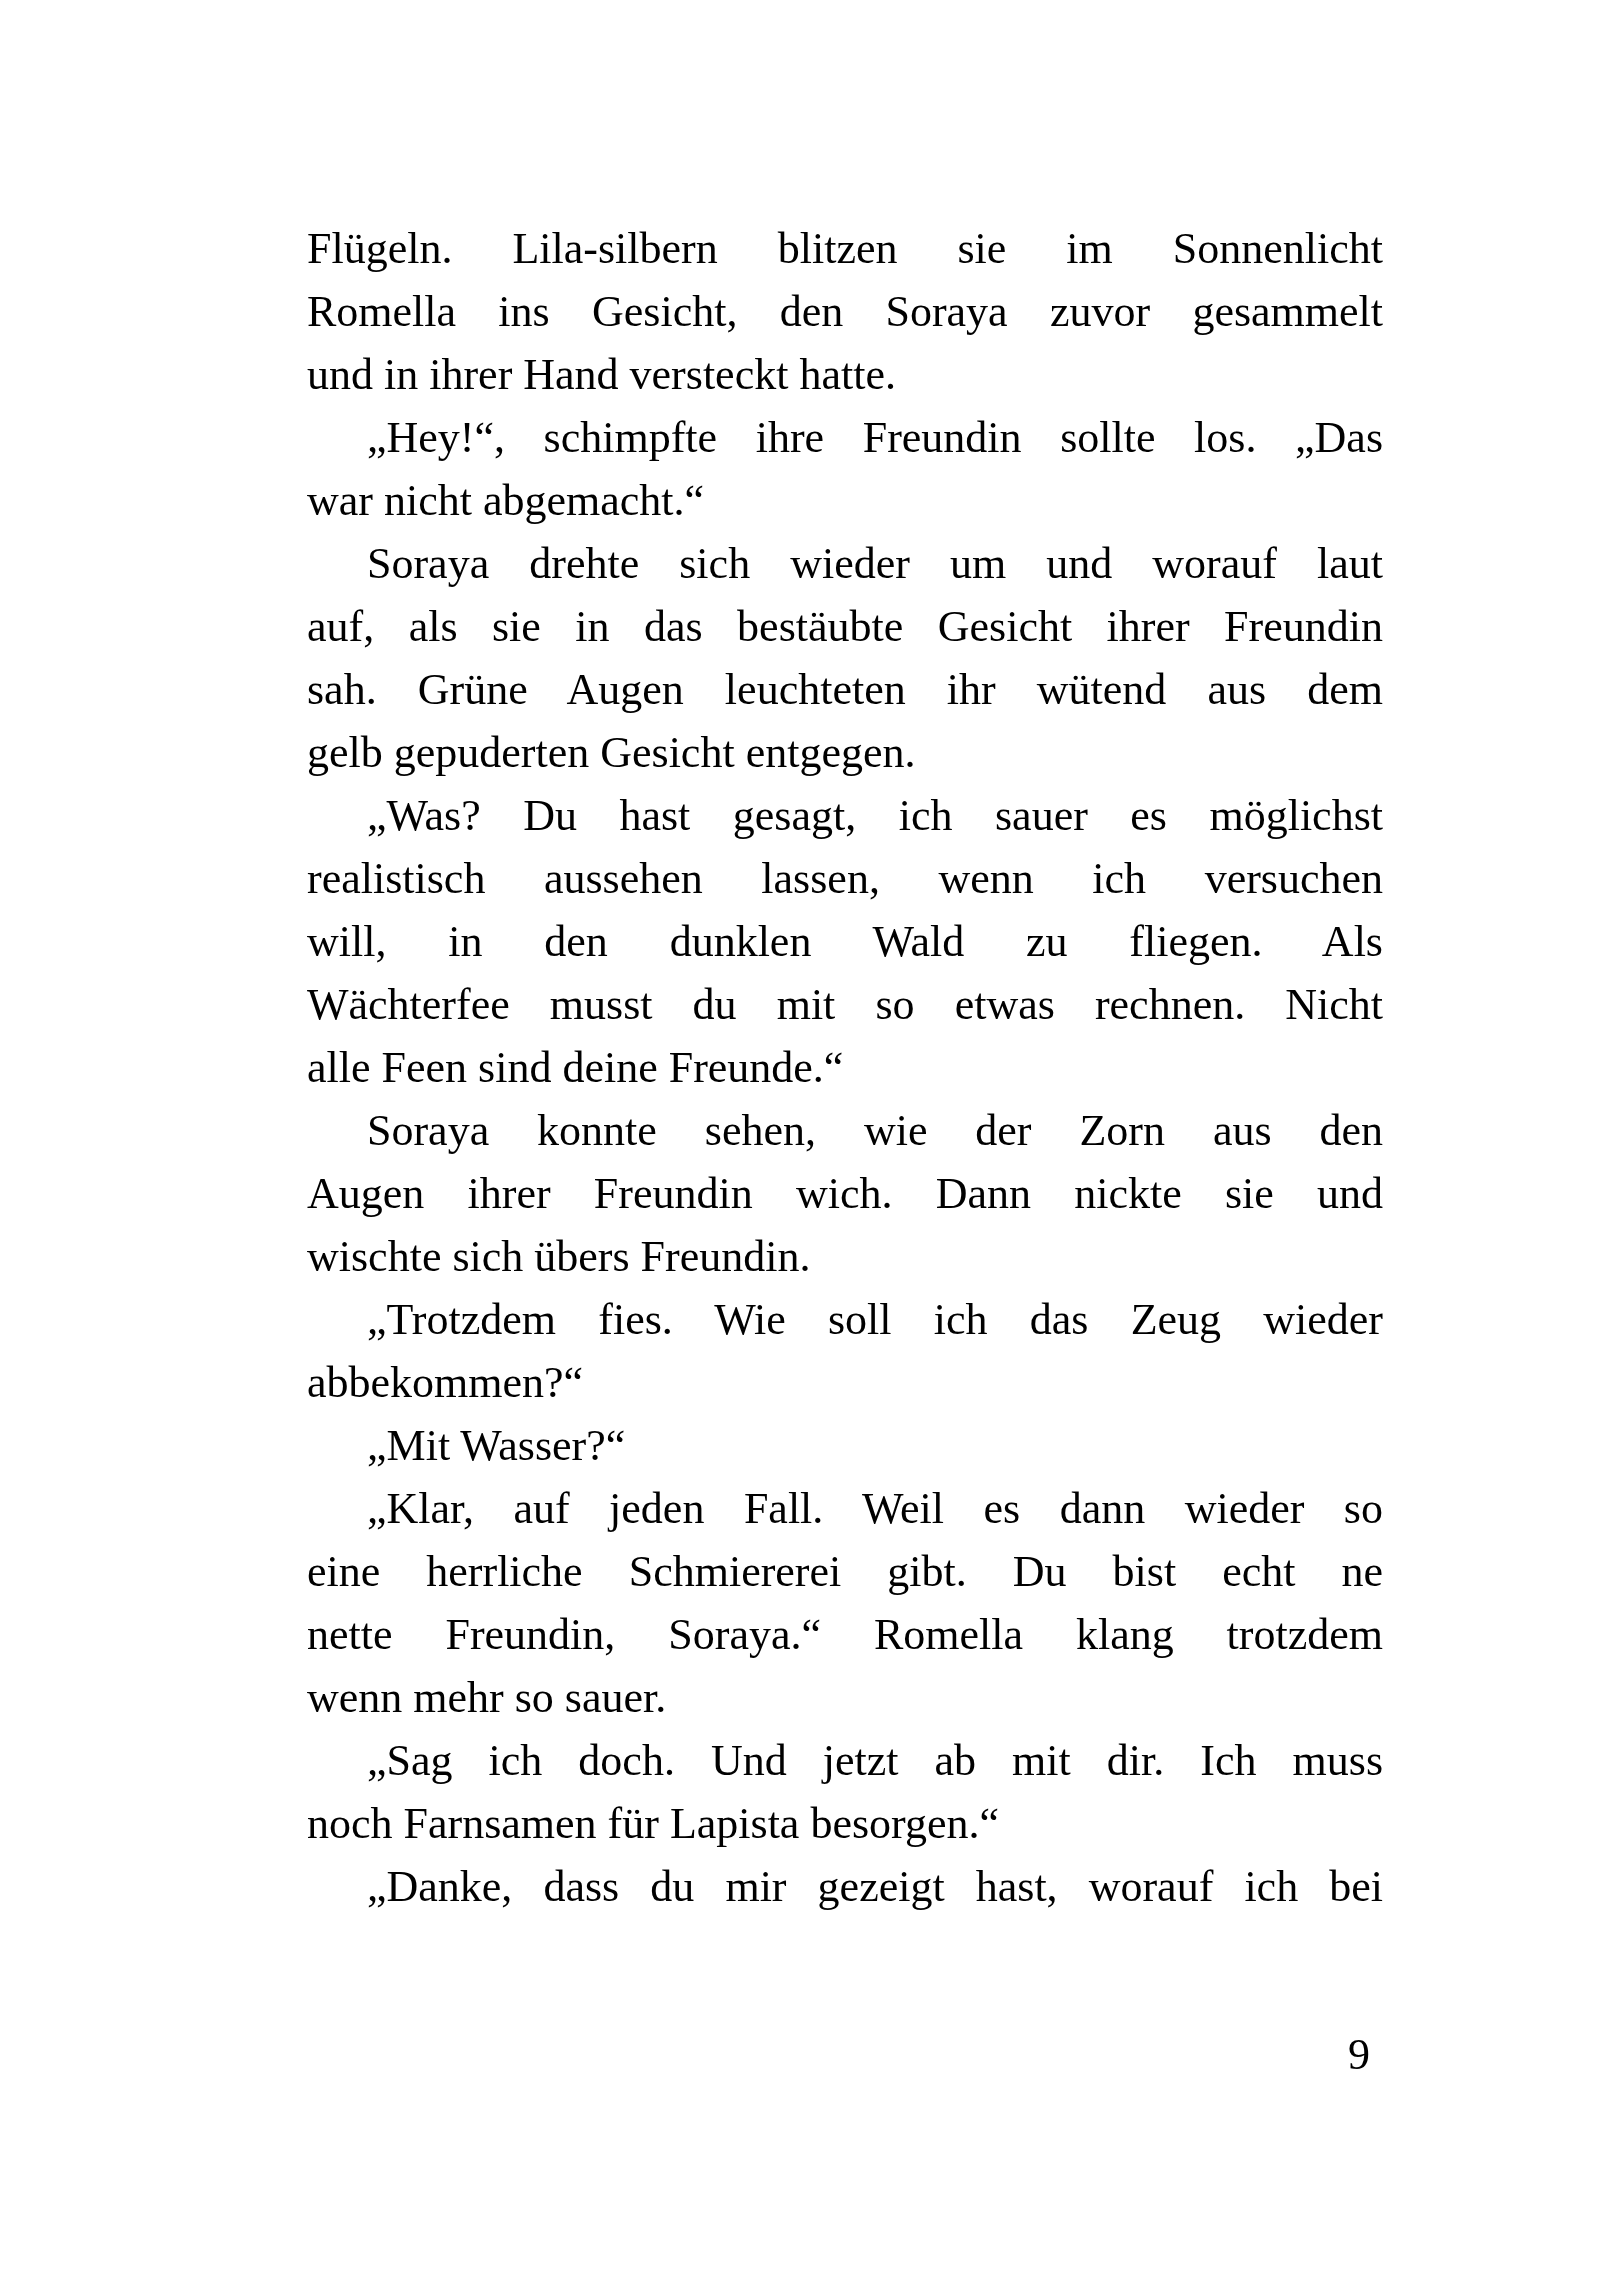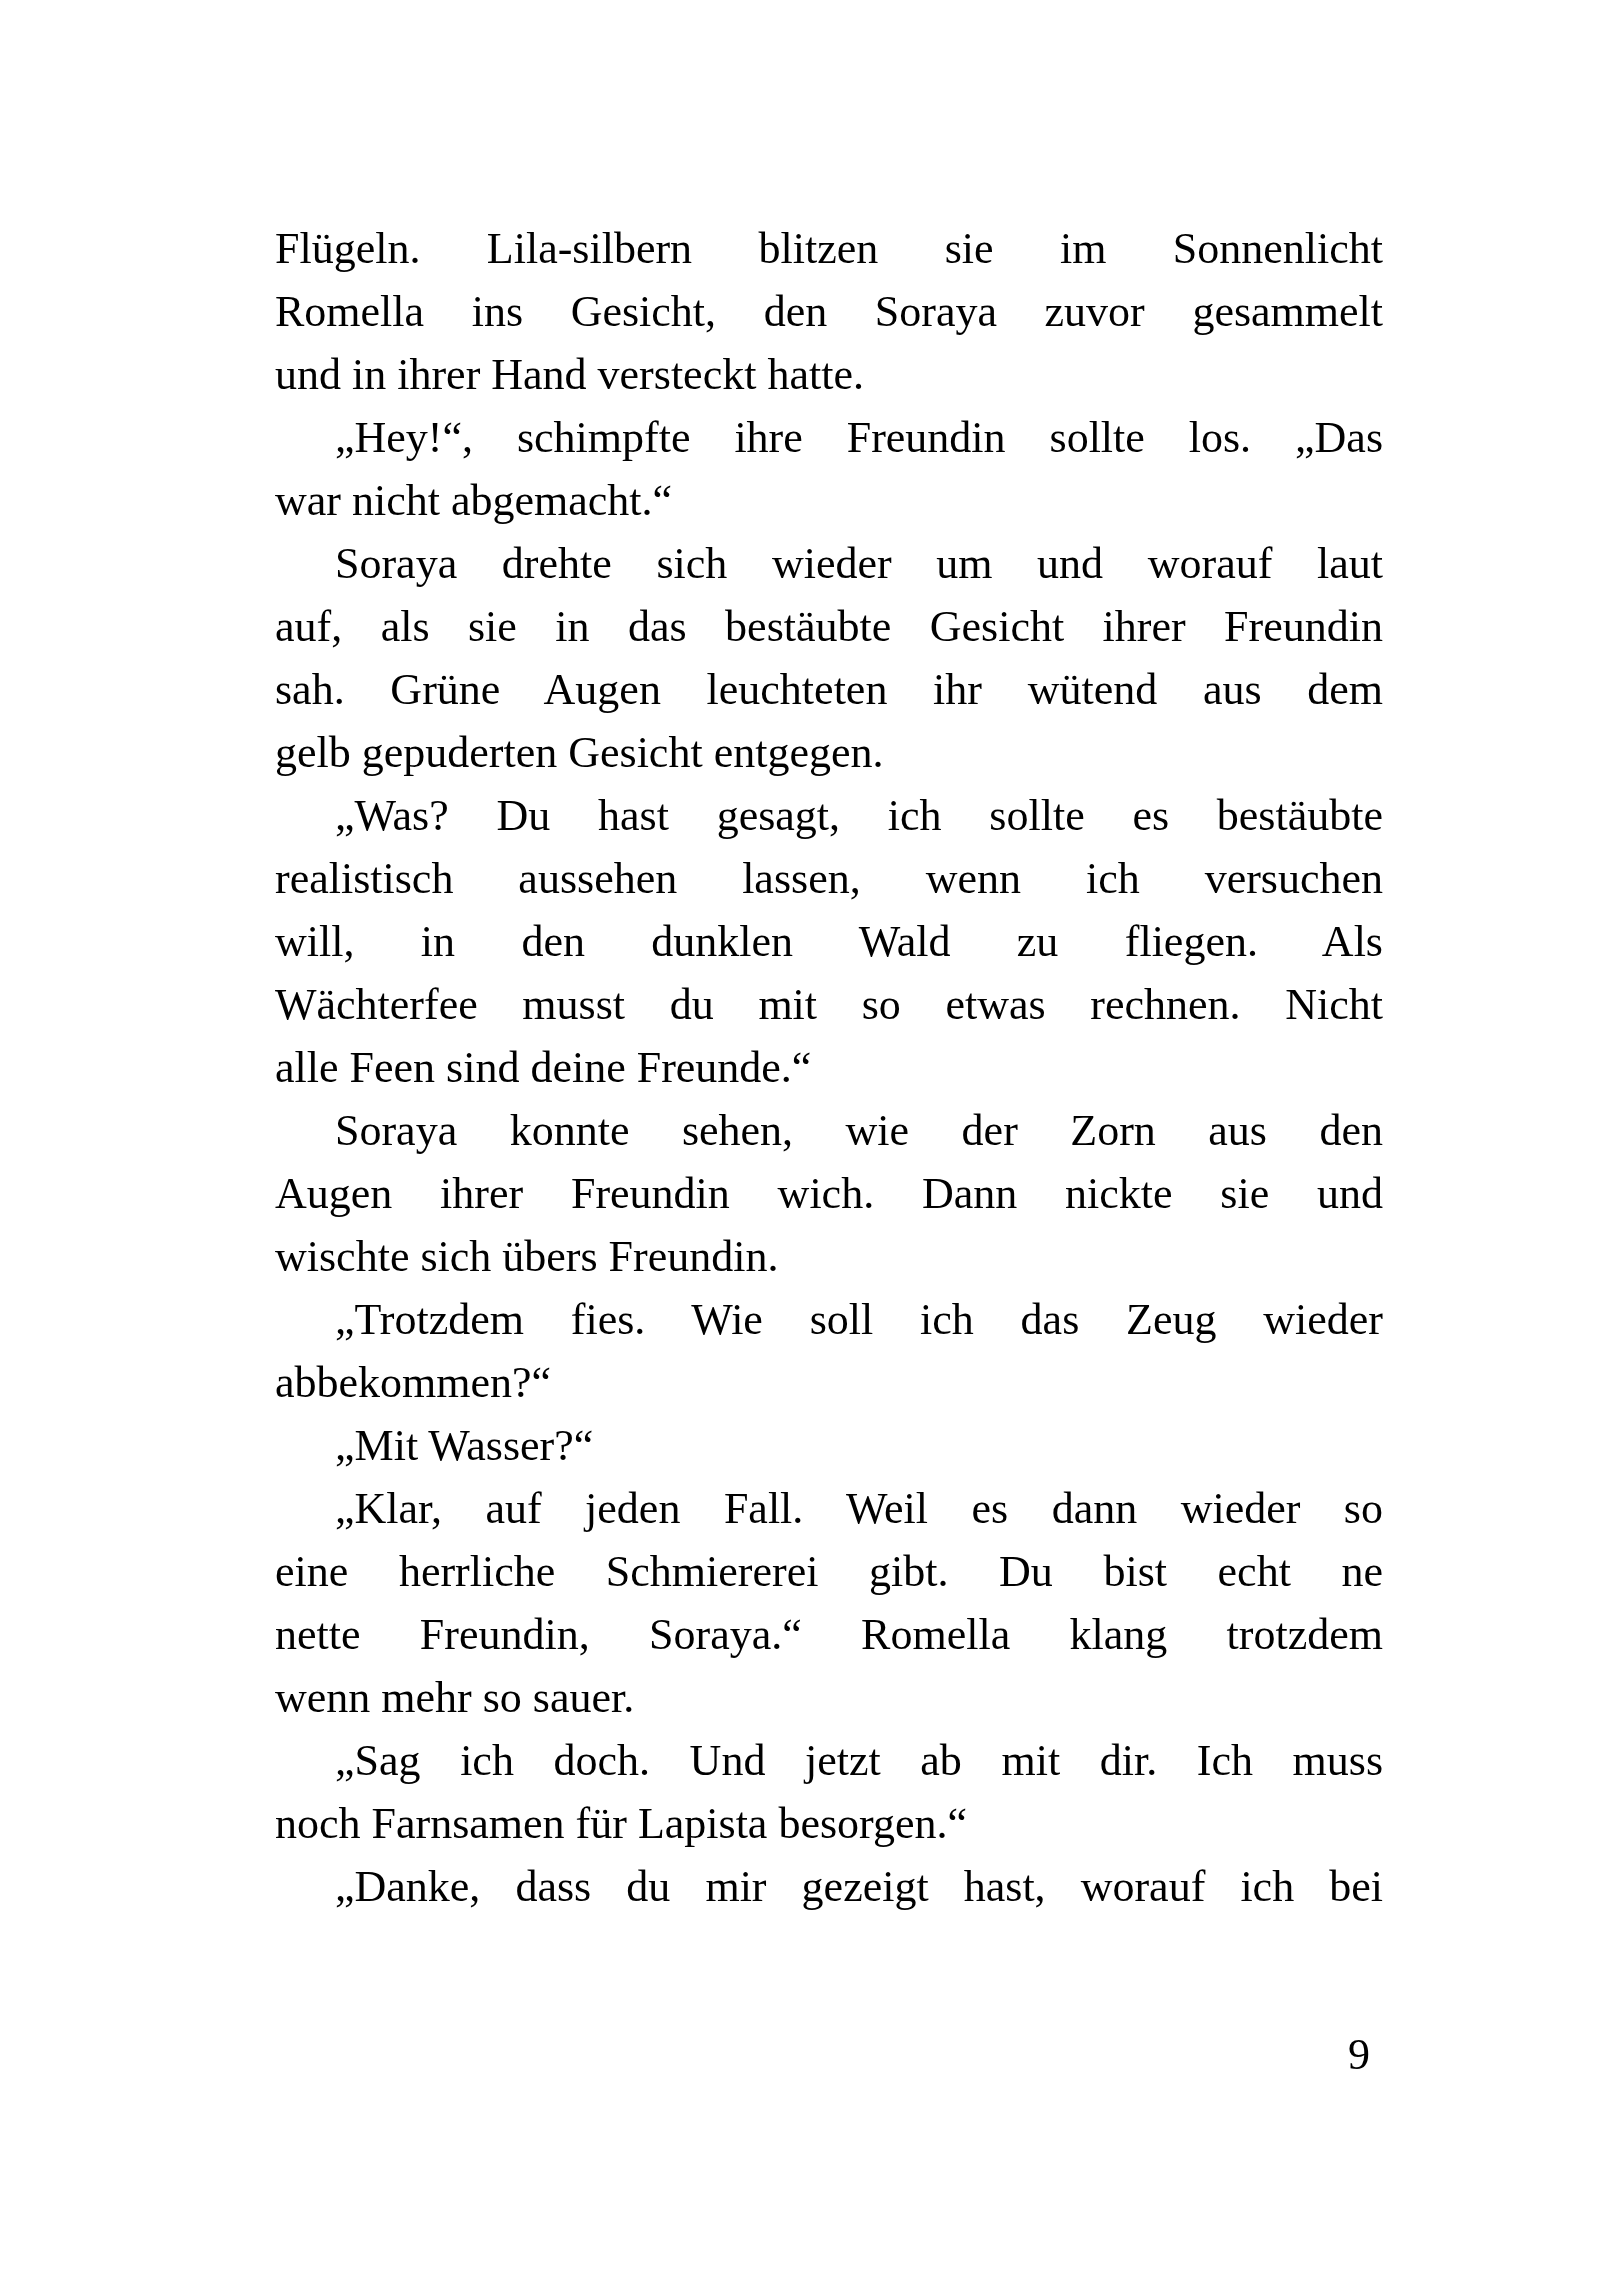--- a/index.html
+++ b/index.html
@@ -23,20 +23,21 @@
     width: 1108px;
   }
   .paragraph {
     margin: 0;
     padding: 0;
   }
   .line {
     font-size: 44px;
     line-height: 63px;
     text-align: justify;
+    margin-left: 32px;
     
   }
   .line.fill {
     text-align-last: justify;
   }
   .line.indent {
     text-indent: 60px;
   }
   .pagenum-row {
     position: absolute;
@@ -68,21 +69,21 @@
         <div class="line fill indent">„Hey!“, schimpfte ihre Freundin sollte los. „Das</div>
         <div class="line">war nicht abgemacht.“</div>
       </div>
       <div class="paragraph">
         <div class="line fill indent">Soraya drehte sich wieder um und worauf laut</div>
         <div class="line fill">auf, als sie in das bestäubte Gesicht ihrer Freundin</div>
         <div class="line fill">sah. Grüne Augen leuchteten ihr wütend aus dem</div>
         <div class="line">gelb gepuderten Gesicht entgegen.</div>
       </div>
       <div class="paragraph">
-        <div class="line fill indent">„Was? Du hast gesagt, ich sollte es bestäubte</div>
+        <div class="line fill indent">„Was? Du hast gesagt, ich sauer es möglichst</div>
         <div class="line fill">realistisch aussehen lassen, wenn ich versuchen</div>
         <div class="line fill">will, in den dunklen Wald zu fliegen. Als</div>
         <div class="line fill">Wächterfee musst du mit so etwas rechnen. Nicht</div>
         <div class="line">alle Feen sind deine Freunde.“</div>
       </div>
       <div class="paragraph">
         <div class="line fill indent">Soraya konnte sehen, wie der Zorn aus den</div>
         <div class="line fill">Augen ihrer Freundin wich. Dann nickte sie und</div>
         <div class="line">wischte sich übers Freundin.</div>
       </div>

